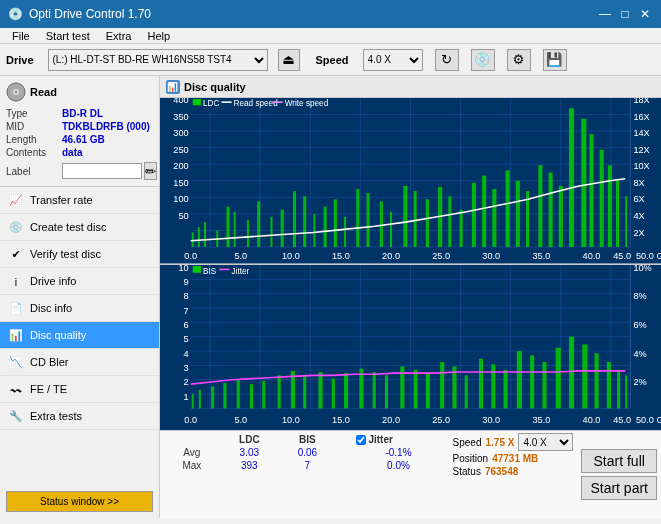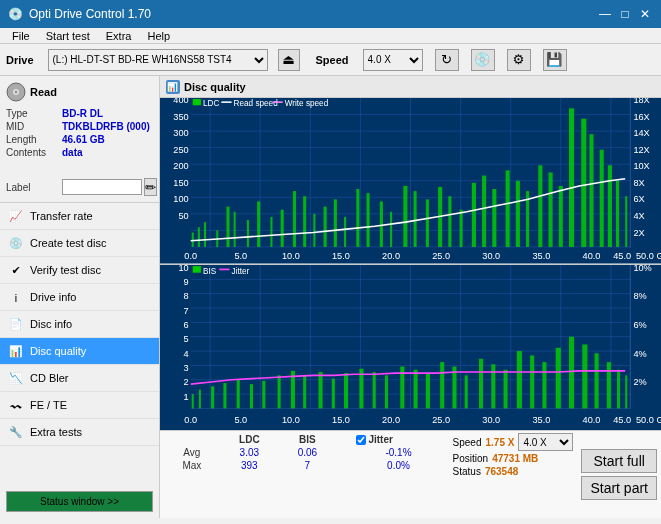--- a/index.html
+++ b/index.html
@@ -28,30 +28,30 @@
     .main { display: flex; flex-direction: row; height: calc(524px - 28px - 22px - 32px); }
     
     
     .sidebar { width: 160px; background: #f0f0f0; border-right: 1px solid #ccc; display: flex; flex-direction: column; overflow: hidden; }
     .disc-info-panel { padding: 6px; border-bottom: 1px solid #ccc; }
     .disc-header { display: flex; align-items: center; gap: 4px; font-weight: bold; margin-bottom: 6px; font-size: 11px; }
     .disc-icon { width: 20px; height: 20px; }
     .info-row { display: flex; margin-bottom: 2px; font-size: 10px; }
     .info-label { color: #333; width: 56px; flex-shrink: 0; }
     .info-value { color: #0000cc; font-weight: bold; }
-    .label-row { display: flex; align-items: center; margin-top: 20px; font-size: 10px; }
+    .label-row { display: flex; align-items: center; margin-top: 4px; font-size: 10px; }
     .label-input { width: 80px; height: 16px; border: 1px solid #999; font-size: 10px; padding: 0 2px; }
     .label-btn { width: 18px; height: 18px; background: #e0e0e0; border: 1px solid #999; cursor: pointer; margin-left: 2px; display: flex; align-items: center; justify-content: center; }
     
     .nav-items { display: flex; flex-direction: column; }
     .nav-item { display: flex; align-items: center; gap: 6px; padding: 5px 8px; cursor: pointer; font-size: 11px; border-bottom: 1px solid #e0e0e0; }
     .nav-item.active { background: #3399ff; color: white; }
     .nav-icon { width: 16px; height: 16px; display: flex; align-items: center; justify-content: center; flex-shrink: 0; }
     
-    .status-btn { margin: 6px; padding: 4px; background: #15803d; border: 1px solid #999; cursor: pointer; font-size: 10px; text-align: center; }
+    .status-btn { margin: 6px; padding: 4px; background: #eab308; border: 1px solid #999; cursor: pointer; font-size: 10px; text-align: center; }
     .chart-header { background: #e8e8e8; border-bottom: 1px solid #ccc; padding: 2px 6px; display: flex; align-items: center; gap: 4px; font-size: 11px; font-weight: bold; height: 22px; }
     .chart-icon { width: 14px; height: 14px; background: #4488cc; border-radius: 2px; display: flex; align-items: center; justify-content: center; color: white; font-size: 9px; }
     
     
     .stats-area { display: flex; border-top: 1px solid #ccc; background: #f8f8f8; padding: 2px 4px; gap: 8px; height: 88px; }
     .stats-table { flex: 1; }
     .stats-table table { width: 100%; font-size: 10px; border-collapse: collapse; }
     .stats-table th { text-align: center; color: #333; font-weight: bold; padding: 1px 4px; }
     .stats-table td { text-align: center; color: #0000cc; padding: 1px 4px; }
     .stats-table td.label { color: #333; text-align: center; }

